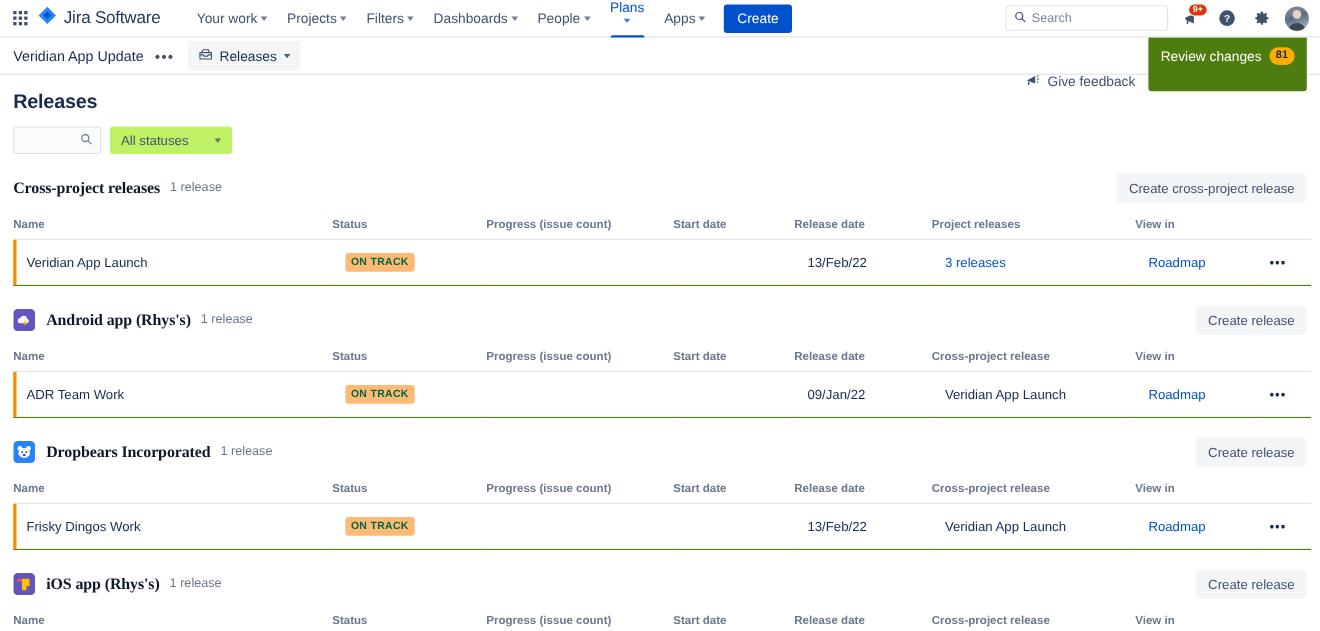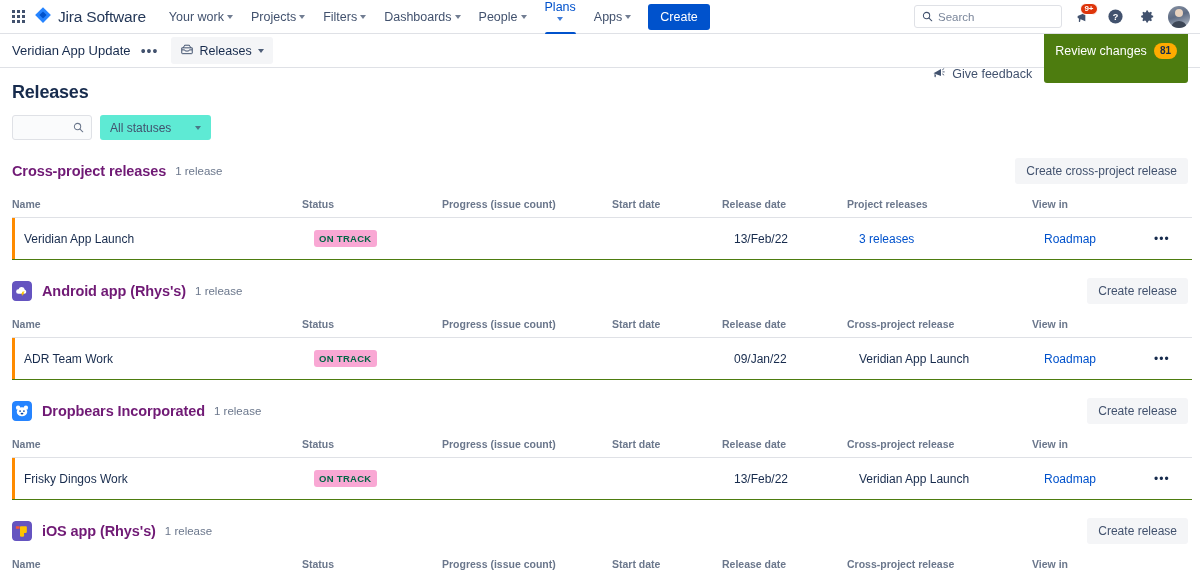--- a/index.html
+++ b/index.html
@@ -22,21 +22,21 @@
     position: relative;
   }
   .appswitcher {
     width: 24px; height: 24px;
     display: flex; align-items: center; justify-content: center;
     margin-right: 4px; border-radius: 3px; cursor: pointer;
   }
   .grid-dots { display: grid; grid-template-columns: repeat(3, 3px); gap: 2px; }
   .grid-dots i { width: 3px; height: 3px; background: #42526E; display: block; }
 
-  .brand { display: flex; align-items: center; gap: 6px; margin-right: 14px; cursor: pointer; }
+  .brand { display: flex; align-items: center; gap: 6px; margin-right: 24px; cursor: pointer; }
   .brand-text { font-size: 15.5px; font-weight: 500; color: #253858; letter-spacing: -.2px; white-space: nowrap; }
 
   .navitems { display: flex; align-items: center; gap: 0; height: 16px; }
   .navitem {
     display: flex; align-items: center; gap: 3px;
     font-size: 12.5px; color: #42526E;
     padding: 0 9px; height: 34px; cursor: pointer;
     position: relative; white-space: nowrap;
   }
   .navitem.active { color: #0052CC; font-weight: 500; flex-direction: column; }
@@ -114,33 +114,33 @@
   .page { padding: 14px 12px 0 12px; }
   .page-title { font-size: 18px; font-weight: 600; color: #172B4D; margin: 0 0 12px 0; letter-spacing: -.2px; }
 
   .filters { display: flex; align-items: center; gap: 8px; margin-bottom: 18px; }
   .filter-search {
     width: 80px; height: 25px; border: 1px solid #DFE1E6; border-radius: 3px;
     background: #FAFBFC; display: flex; align-items: center; justify-content: flex-end;
     padding: 0 7px;
   }
   .status-select {
-    height: 25px; background: #5eead4; border-radius: 3px;
+    height: 25px; background: #bef264; border-radius: 3px;
     display: flex; align-items: center; gap: 24px; padding: 0 10px;
     font-size: 12px; color: #42526E; font-weight: 500; cursor: pointer;
   }
 
   
   .section { margin-bottom: 18px; }
   .section-head { display: flex; align-items: center; height: 26px; position: relative; }
   .proj-icon {
     width: 20px; height: 20px; border-radius: 4px; margin-right: 10px;
     flex: 0 0 20px; position: relative; overflow: hidden;
   }
-  .section-title { font-size: 14.5px; font-weight: 600; color: #701a75; letter-spacing: -.1px; }
+  .section-title { font-size: 14.5px; font-weight: 600; color: #0f172a; letter-spacing: -.1px; font-family: Liberation Serif, serif; }
   .section-count { font-size: 11.5px; color: #6B778C; margin-left: 9px; }
   .create-release-btn {
     margin-left: auto; background: #F4F5F7; border: none; border-radius: 3px;
     font-size: 12px; color: #42526E; font-weight: 500; padding: 6px 11px;
     cursor: pointer; font-family: inherit; white-space: nowrap;
   }
 
   
   table.rel { width: 100%; border-collapse: collapse; margin-top: 14px; table-layout: fixed; }
   table.rel th {
@@ -150,21 +150,21 @@
   table.rel td {
     font-size: 12px; color: #172B4D; padding: 12px 12px;
     border-bottom: 1px solid #4d7c0f; white-space: nowrap; vertical-align: middle;
   }
   td.c-name { position: relative; padding-left: 14px; }
   td.c-name::before {
     content: ""; position: absolute; left: 0; top: 0; bottom: 0;
     width: 3px; background: #FF8B00;
   }
   .chip-ontrack {
-    display: inline-block; background: #f9a8d4; color: #006644;
+    display: inline-block; background: #fdba74; color: #006644;
     font-size: 9.5px; font-weight: 700; letter-spacing: .3px;
     padding: 3px 5px; border-radius: 3px;
   }
   .link { color: #0052CC; cursor: pointer; font-weight: 500; }
   .row-dots { color: #42526E; font-size: 14px; letter-spacing: 1px; cursor: pointer; text-align: left; line-height: 0; }
 
   
   col.w-name { width: 290px; }
   col.w-status { width: 140px; }
   col.w-prog { width: 170px; }

